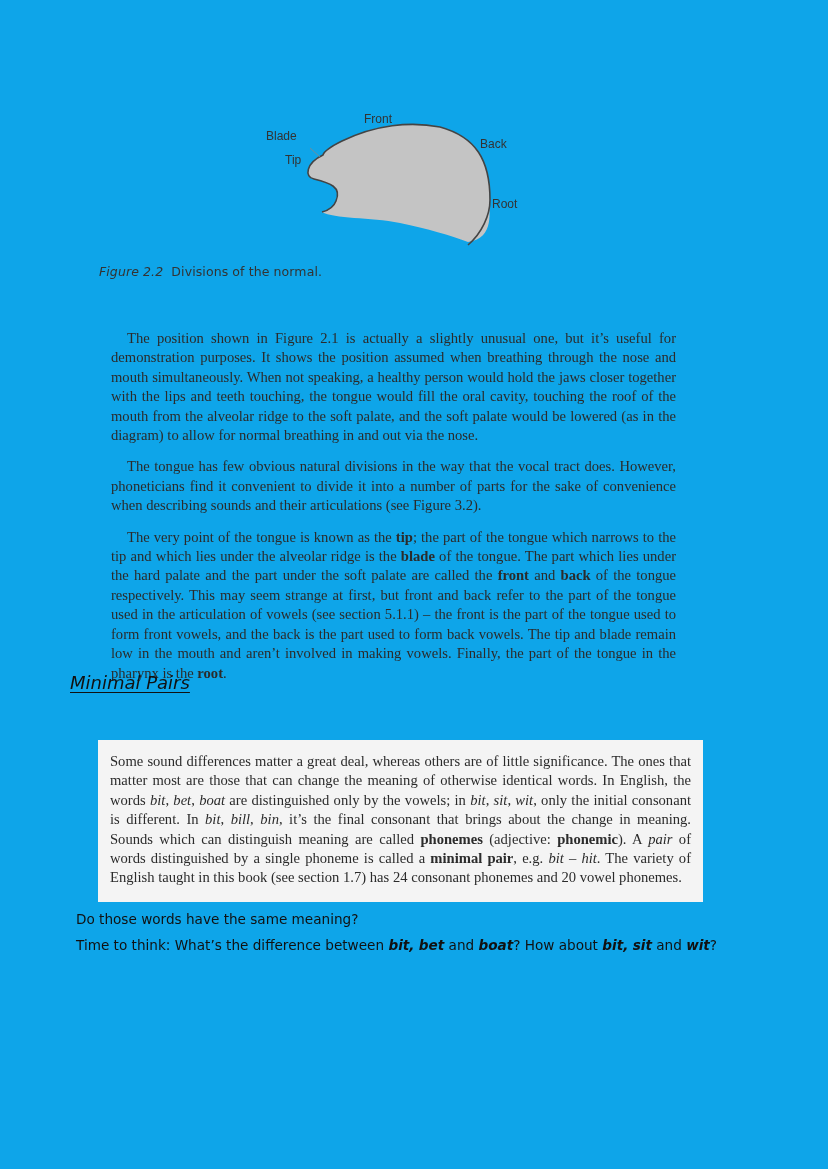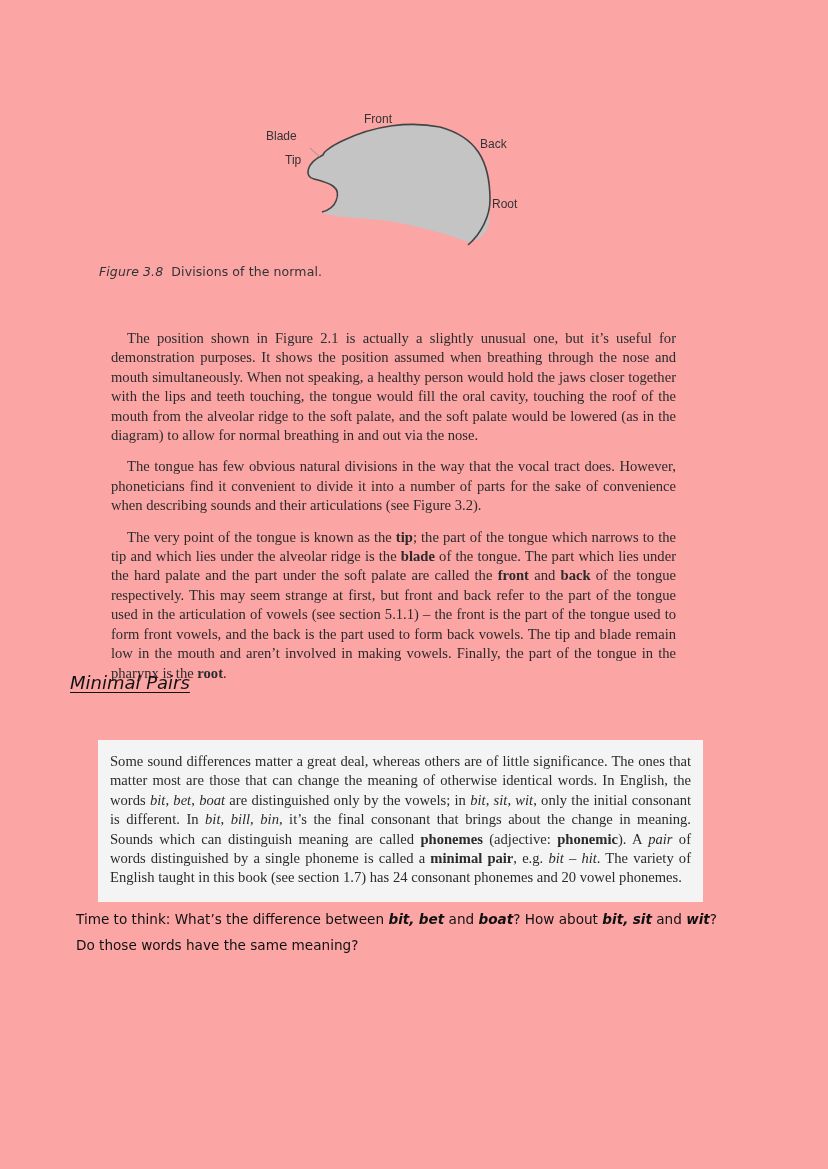--- a/index.html
+++ b/index.html
@@ -1,17 +1,17 @@
 <!DOCTYPE html>
 <html><head>
   <meta charset="utf-8">
   <style>
     html, body { margin: 0; padding: 0; background: #ffffff; }
     body { width: 828px; height: 1169px; position: relative; overflow: hidden; }
-    .page { position: absolute; left: 0; top: 0; width: 828px; height: 1169px; background: #fca5a5; }
+    .page { position: absolute; left: 0; top: 0; width: 828px; height: 1169px; background: #0ea5e9; }
 
     .figure { position: absolute; left: 250px; top: 105px; width: 300px; height: 150px; }
     .figure svg { position: absolute; left: 0; top: 0; }
     .fig-label { position: absolute; font-family: "Liberation Sans", sans-serif; font-size: 12px; color: #333; }
 
     .caption { position: absolute; left: 99px; top: 264px; font-family: "DejaVu Sans", sans-serif; font-size: 12.5px; color: #333; letter-spacing: 0.1px; }
     .caption i { font-style: italic; }
 
     .body-text { position: absolute; font-family: "Liberation Serif", serif; font-size: 14.6px; line-height: 19.4px; color: #2b2b2b; text-align: justify; }
     .body-text p { margin: 12px; text-indent: 16px; }
@@ -46,33 +46,33 @@
       <line x1="60" y1="43" x2="70" y2="52" stroke="#888" stroke-width="0.8"></line>
     </svg>
     <span class="fig-label" style="left:114px; top:7px;">Front</span>
     <span class="fig-label" style="left:16px; top:24px;">Blade</span>
     <span class="fig-label" style="left:230px; top:32px;">Back</span>
     <span class="fig-label" style="left:35px; top:48px;">Tip</span>
     <span class="fig-label" style="left:242px; top:92px;">Root</span>
   </div>
 
   <div class="caption">
-    <i>Figure 3.8</i>&nbsp;&nbsp;<span>Divisions of the normal.</span>
+    <i>Figure 2.2</i>&nbsp;&nbsp;<span>Divisions of the normal.</span>
   </div>
 
   <div class="body-text block1">
     <p>The position shown in Figure 2.1 is actually a slightly unusual one, but it’s useful for demonstration purposes. It shows the position assumed when breathing through the nose and mouth simultaneously. When not speaking, a healthy person would hold the jaws closer together with the lips and teeth touching, the tongue would fill the oral cavity, touching the roof of the mouth from the alveolar ridge to the soft palate, and the soft palate would be lowered (as in the diagram) to allow for normal breathing in and out via the nose.</p>
     <p>The tongue has few obvious natural divisions in the way that the vocal tract does. However, phoneticians find it convenient to divide it into a number of parts for the sake of convenience when describing sounds and their articulations (see Figure 3.2).</p>
     <p><span>The very point of the tongue is known as the </span><b>tip</b><span>; the part of the tongue which narrows to the tip and which lies under the alveolar ridge is the </span><b>blade</b><span> of the tongue. The part which lies under the hard palate and the part under the soft palate are called the </span><b>front</b><span> and </span><b>back</b><span> of the tongue respectively. This may seem strange at first, but front and back refer to the part of the tongue used in the articulation of vowels (see section 5.1.1) – the front is the part of the tongue used to form front vowels, and the back is the part used to form back vowels. The tip and blade remain low in the mouth and aren’t involved in making vowels. Finally, the part of the tongue in the pharynx is the </span><b>root</b><span>.</span></p>
   </div>
 
   <div class="section-heading">Minimal Pairs</div>
 
   <div class="body-text block2">
     <p><span>Some sound differences matter a great deal, whereas others are of little significance. The ones that matter most are those that can change the meaning of otherwise identical words. In English, the words </span><i>bit</i><span>, </span><i>bet</i><span>, </span><i>boat</i><span> are distinguished only by the vowels; in </span><i>bit</i><span>, </span><i>sit</i><span>, </span><i>wit</i><span>, only the initial consonant is different. In </span><i>bit</i><span>, </span><i>bill</i><span>, </span><i>bin</i><span>, it’s the final consonant that brings about the change in meaning. Sounds which can distinguish meaning are called </span><b>phonemes</b><span> (adjective: </span><b>phonemic</b><span>). A </span><i>pair</i><span> of words distinguished by a single phoneme is called a </span><b>minimal pair</b><span>, e.g. </span><i>bit</i><span> – </span><i>hit</i><span>. The variety of English taught in this book (see section 1.7) has 24 consonant phonemes and 20 vowel phonemes.</span></p>
   </div>
 
   <div class="think">
+    <div>Do those words have the same meaning?</div>
     <div><span>Time to think: What’s the difference between </span><b>bit,</b><span> </span><b>bet</b><span> and </span><b>boat</b><span>? How about </span><b>bit,</b><span> </span><b>sit</b><span> and </span><b>wit</b><span>?</span></div>
-    <div>Do those words have the same meaning?</div>
   </div>
 
 </div>
 
 </body></html>

